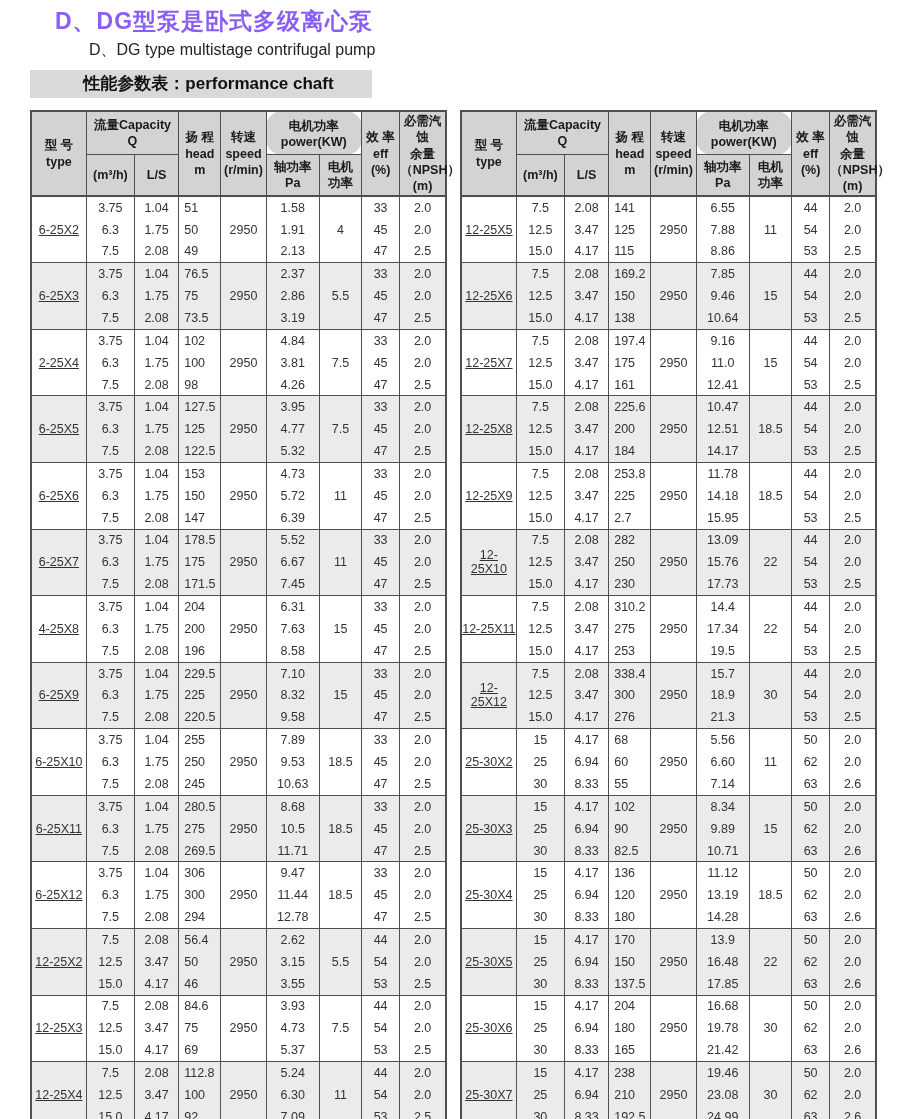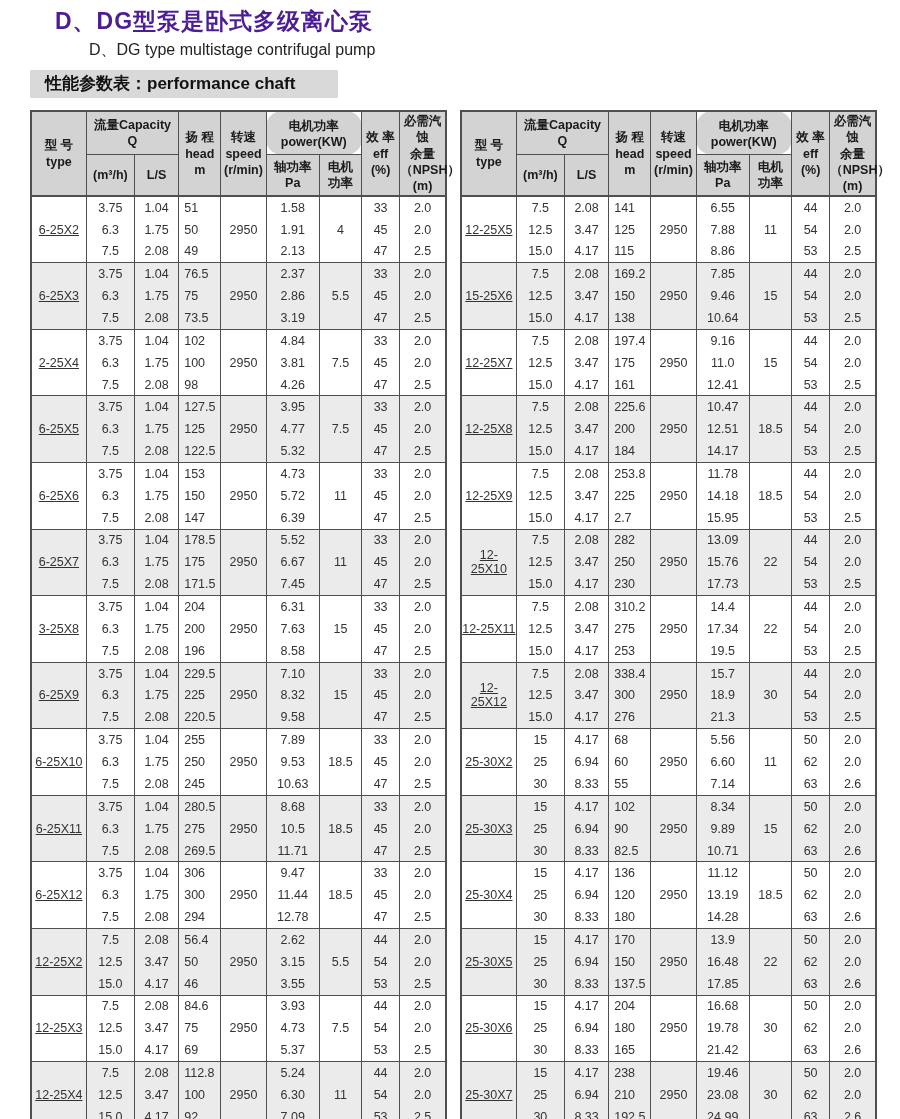--- a/index.html
+++ b/index.html
@@ -10,37 +10,38 @@
     font-family: "Liberation Sans", "DejaVu Sans", sans-serif;
     color: #1d1d1d;
   }
   .page { position: relative; width: 900px; height: 1119px; overflow: hidden; }
 
   .title-cn {
     margin: 6px 0 0 55px;
     font-size: 23px;
     font-weight: bold;
     letter-spacing: 1px;
-    color: #4c1d95;
+    color: #8b5cf6;
   }
   .title-en {
     margin: 3px 0 0 89px;
     font-size: 16px;
     color: #222;
   }
   .section-bar {
     margin: 9px 0 0 30px;
-    width: 308px;
+    width: 342px;
     height: 28px;
     line-height: 28px;
     padding-left: 15px;
     background: var(--bar-bg, #d9d9d9);
     font-size: 17px;
     font-weight: bold;
     color: #111;
+    text-align: center;
   }
 
   .tables {
     display: flex;
     gap: 13px;
     margin: 12px 0 0 30px;
   }
   table.perf-table {
     border-collapse: collapse;
     table-layout: fixed;
@@ -305,21 +306,21 @@
           </tr>
           <tr class="shade">
             <td>7.5</td>
             <td>2.08</td>
             <td class="c-head">171.5</td>
             <td>7.45</td>
             <td>47</td>
             <td>2.5</td>
           </tr>
           <tr class="gstart">
-            <td rowspan="3" class="c-type">3-25X8</td>
+            <td rowspan="3" class="c-type">4-25X8</td>
             <td>3.75</td>
             <td>1.04</td>
             <td class="c-head">204</td>
             <td rowspan="3">2950</td>
             <td>6.31</td>
             <td rowspan="3">15</td>
             <td>33</td>
             <td>2.0</td>
           </tr>
           <tr class="">
@@ -609,21 +610,21 @@
           </tr>
           <tr class="">
             <td>15.0</td>
             <td>4.17</td>
             <td class="c-head">115</td>
             <td>8.86</td>
             <td>53</td>
             <td>2.5</td>
           </tr>
           <tr class="gstart shade">
-            <td rowspan="3" class="c-type">15-25X6</td>
+            <td rowspan="3" class="c-type">12-25X6</td>
             <td>7.5</td>
             <td>2.08</td>
             <td class="c-head">169.2</td>
             <td rowspan="3">2950</td>
             <td>7.85</td>
             <td rowspan="3">15</td>
             <td>44</td>
             <td>2.0</td>
           </tr>
           <tr class="shade">

